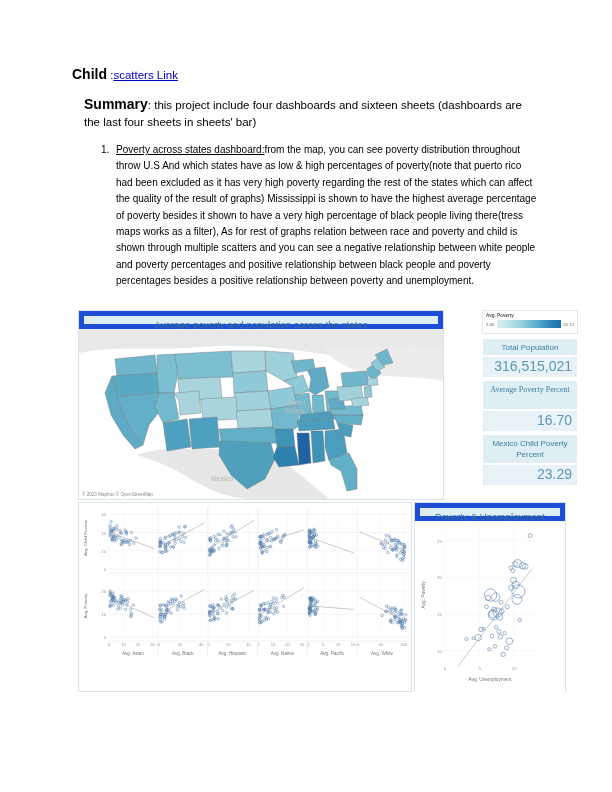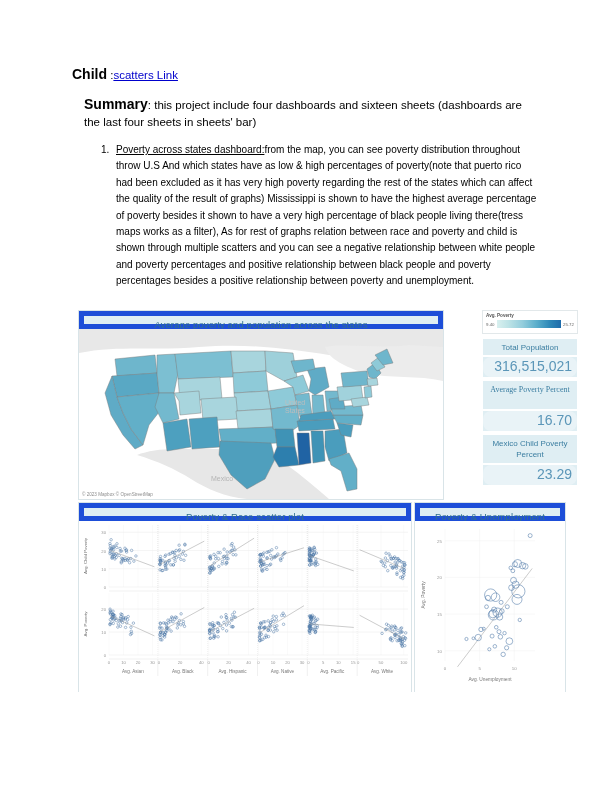--- a/index.html
+++ b/index.html
@@ -379,21 +379,20 @@
         </div>
         <div class="kpi" style="top:154px;height:22px;">
           <div class="kpi-value">23.29</div>
         </div>
       </div>
     </div>
 
     <div class="botrow">
 
       <div class="scatter-panel">
-        <div class="panel-title">Poverty &amp; Race scatter plot</div>
         <div class="chart-area">
           <svg id="sm-svg" width="332" height="170" viewBox="0 0 332 170">
               <line x1="30" y1="66" x2="329" y2="66" stroke="#e6e6e6" stroke-width="0.4"></line>
               <text x="27" y="68" font-size="4.2" fill="#999" text-anchor="end">0</text>
               <line x1="30" y1="47.76470588235294" x2="329" y2="47.76470588235294" stroke="#e6e6e6" stroke-width="0.4"></line>
               <text x="27" y="49.76470588235294" font-size="4.2" fill="#999" text-anchor="end">10</text>
               <line x1="30" y1="29.529411764705884" x2="329" y2="29.529411764705884" stroke="#e6e6e6" stroke-width="0.4"></line>
               <text x="27" y="31.529411764705884" font-size="4.2" fill="#999" text-anchor="end">20</text>
               <line x1="30" y1="11.294117647058826" x2="329" y2="11.294117647058826" stroke="#e6e6e6" stroke-width="0.4"></line>
               <text x="27" y="13.294117647058826" font-size="4.2" fill="#999" text-anchor="end">30</text>

